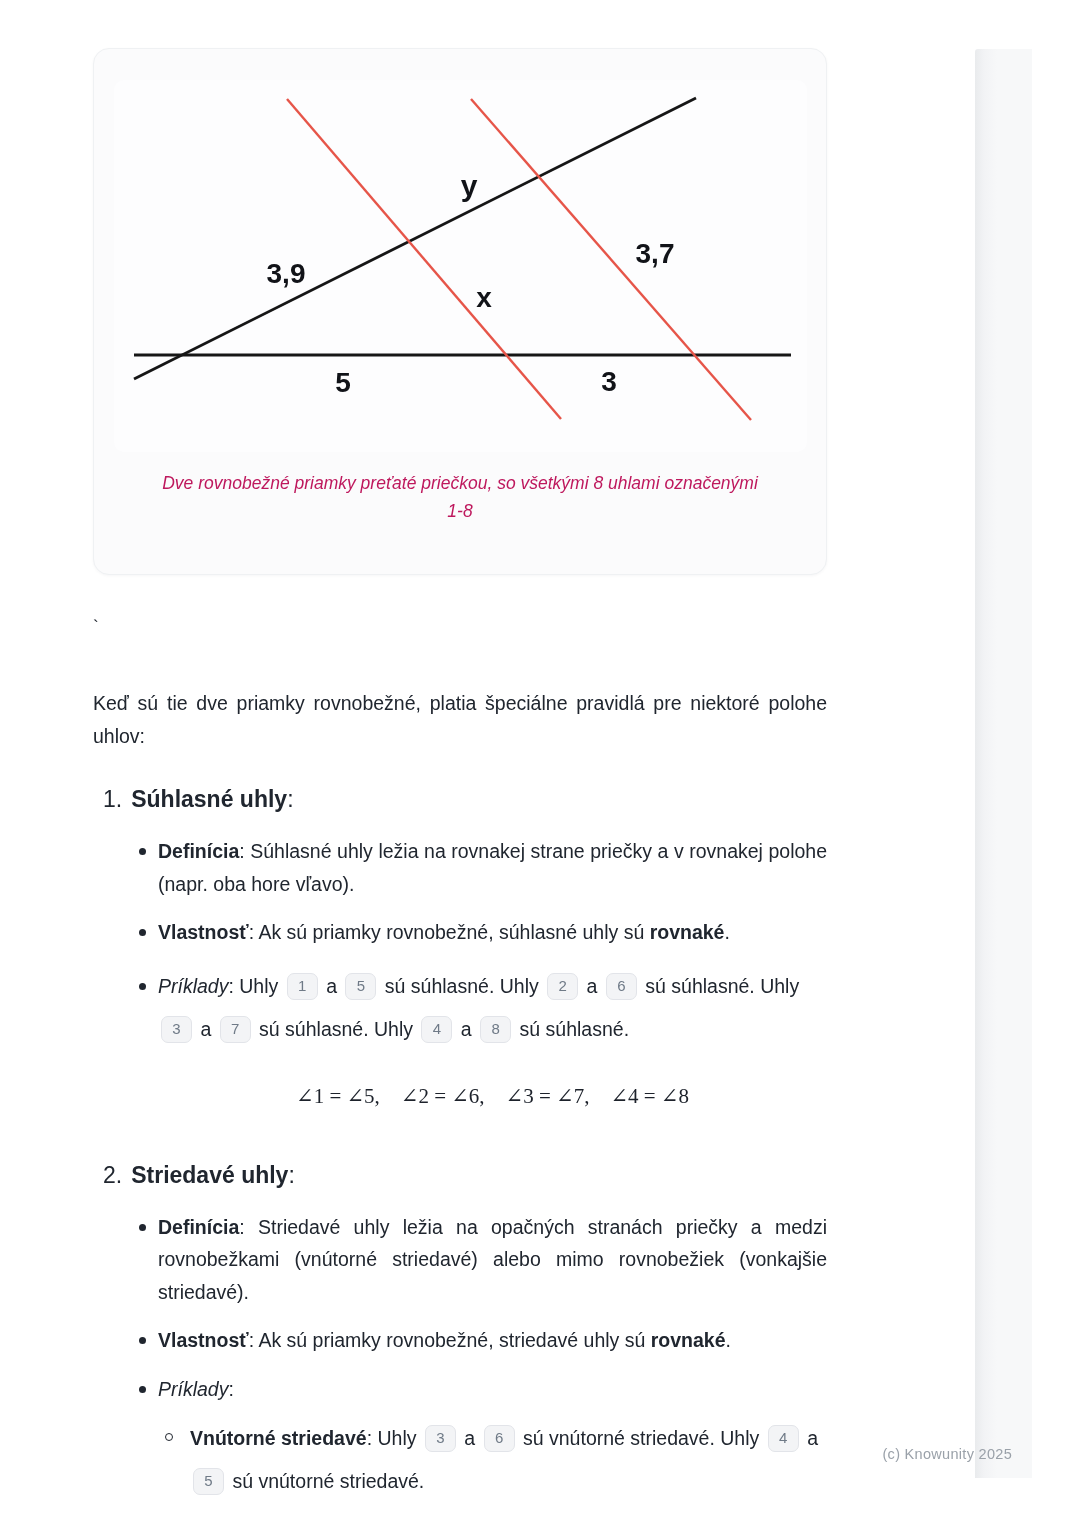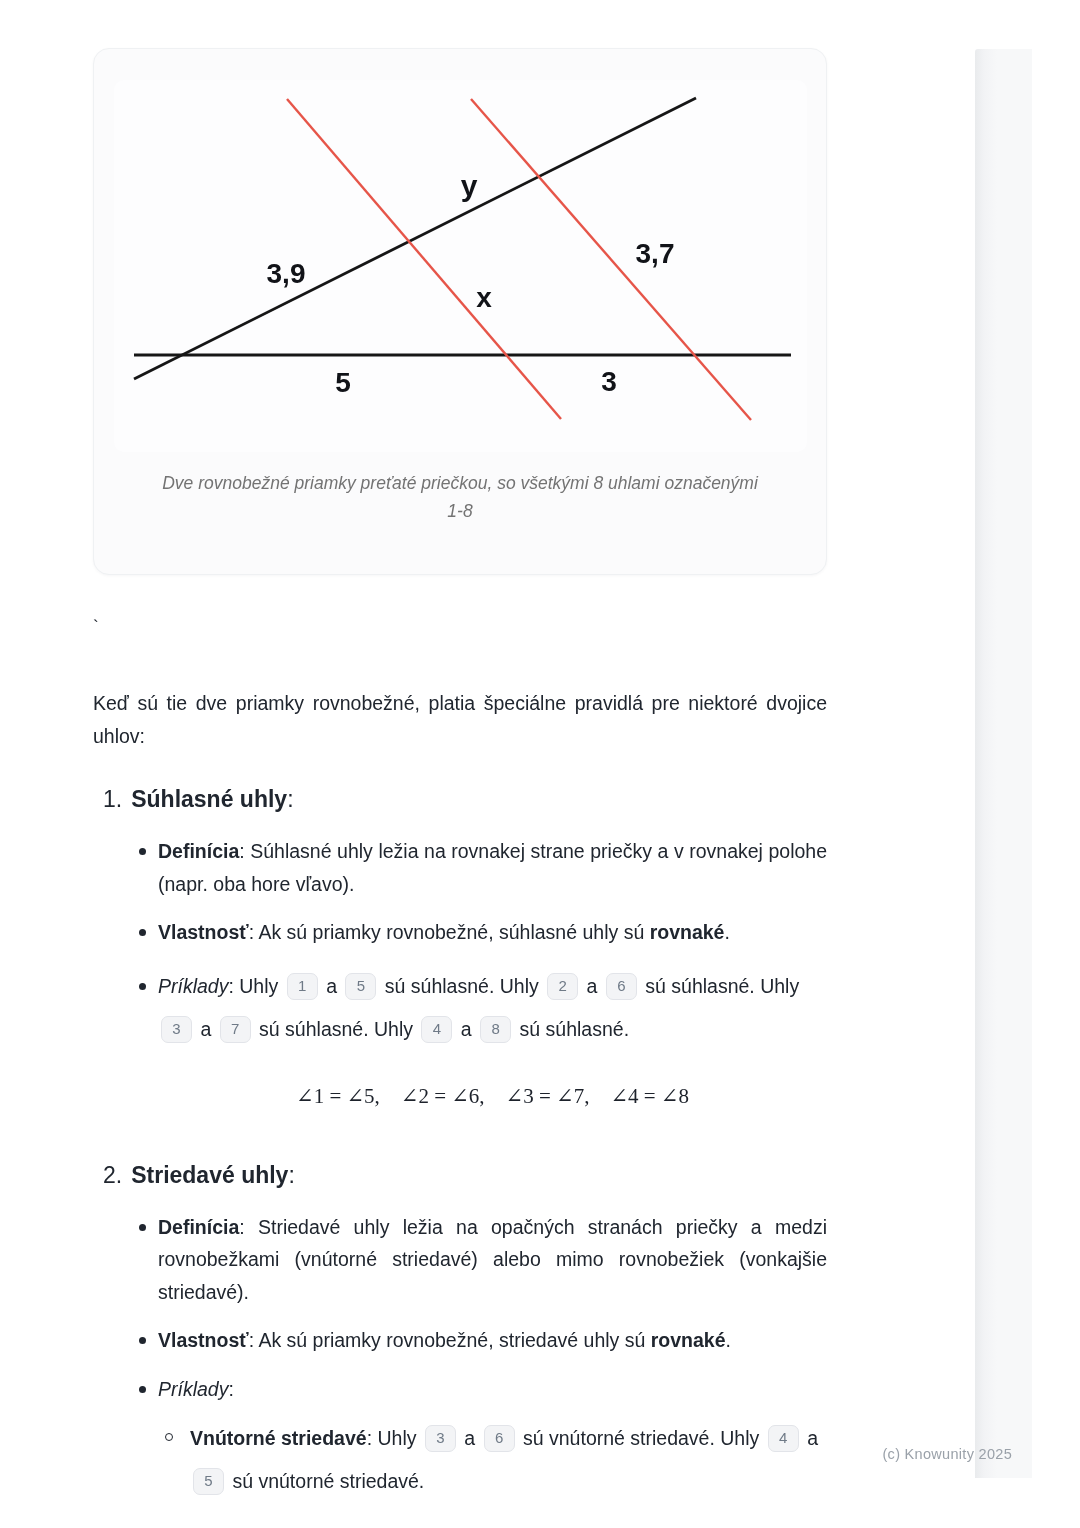--- a/index.html
+++ b/index.html
@@ -30,21 +30,21 @@
   .figure-panel svg { display:block; }
   .diagram-black { stroke:#161616; fill:none; }
   .diagram-red   { stroke:#e65549; fill:none; }
   .diagram-label { font-family:"Liberation Sans","DejaVu Sans",sans-serif; font-weight:700; fill:#111318; }
   .caption {
     margin-top:17px;
     text-align:center;
     font-style:italic;
     font-size:17.5px;
     line-height:28px;
-    color:#737373;
+    color:#be185d;
   }
 
   
   .stray { margin-top:42px; height:24px; font-size:17px; color:#20262f; }
   .intro {
     margin-top:46px;
     font-size:19.5px;
     line-height:33px;
     text-align:justify;
     color:#20262f;
@@ -138,21 +138,21 @@
       </svg>
     </div>
     <div class="caption">
       <div>Dve rovnobežné priamky preťaté priečkou, so všetkými 8 uhlami označenými</div>
       <div>1-8</div>
     </div>
   </section>
 
   <div class="stray">`</div>
 
-  <p class="intro">Keď sú tie dve priamky rovnobežné, platia špeciálne pravidlá pre niektoré dvojice uhlov:</p>
+  <p class="intro">Keď sú tie dve priamky rovnobežné, platia špeciálne pravidlá pre niektoré polohe uhlov:</p>
 
   <section>
     <div class="sec-head">
       <span class="num">1.</span><span class="sec-title">Súhlasné uhly</span><span>:</span>
     </div>
     <div class="bullets">
       <div class="li">
         <span class="marker-cell">
             <span class="dot"></span>
           </span>

